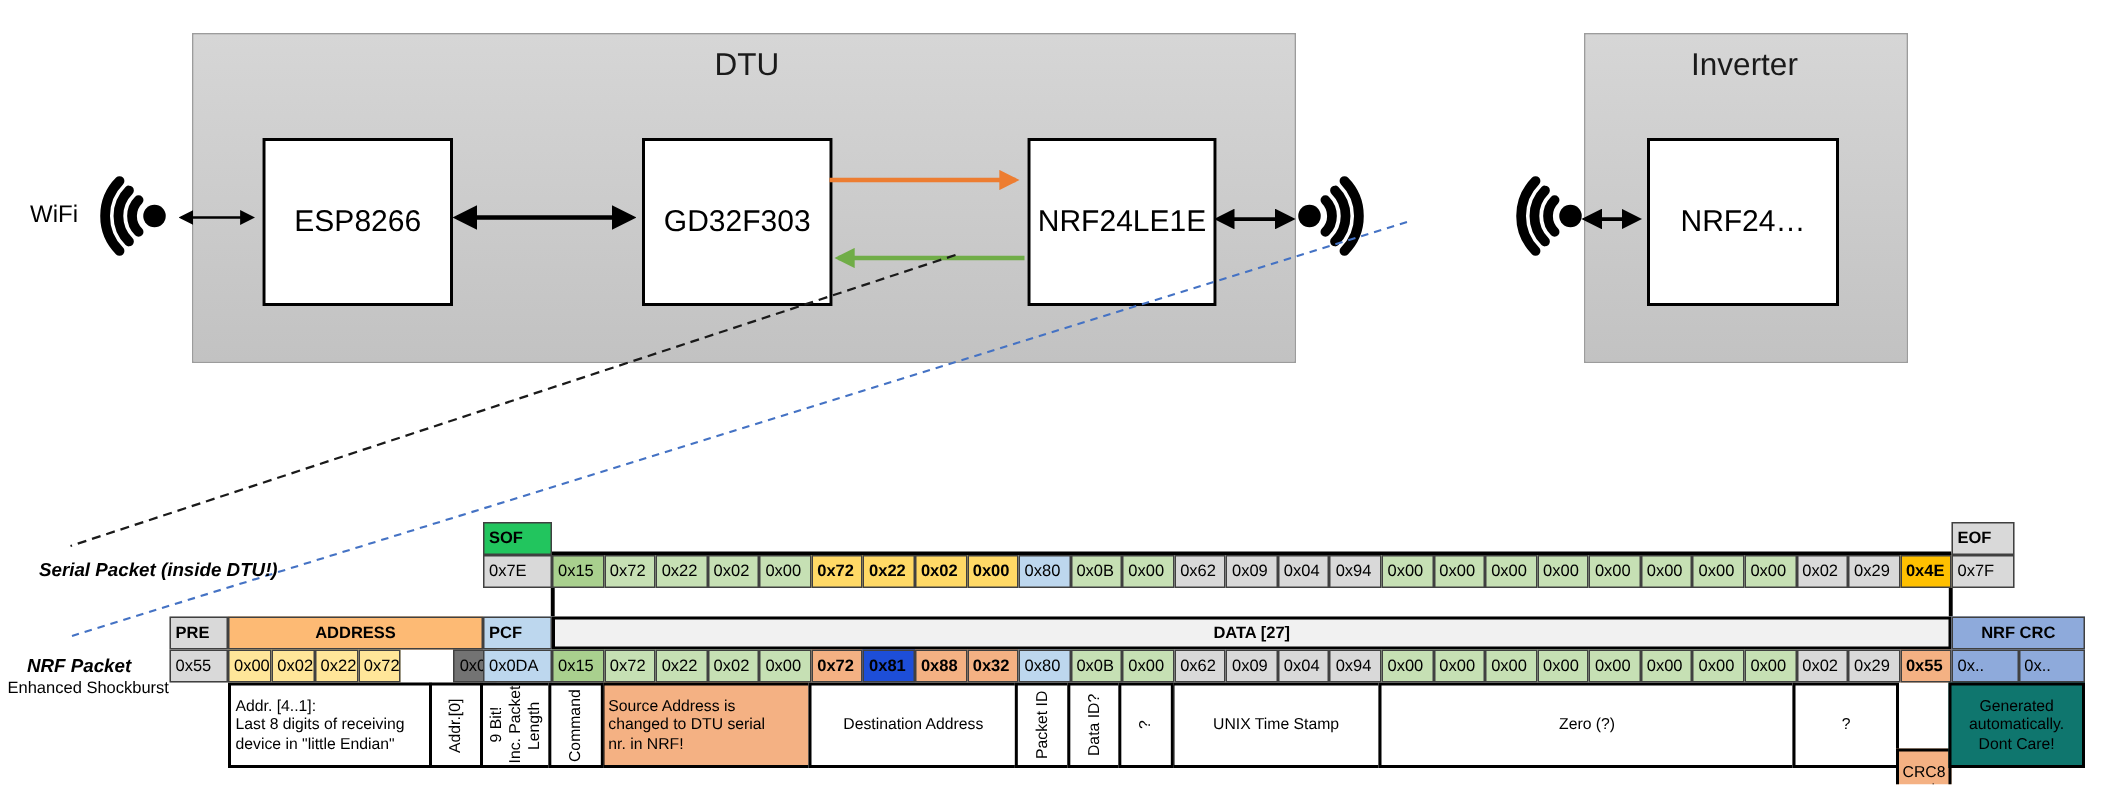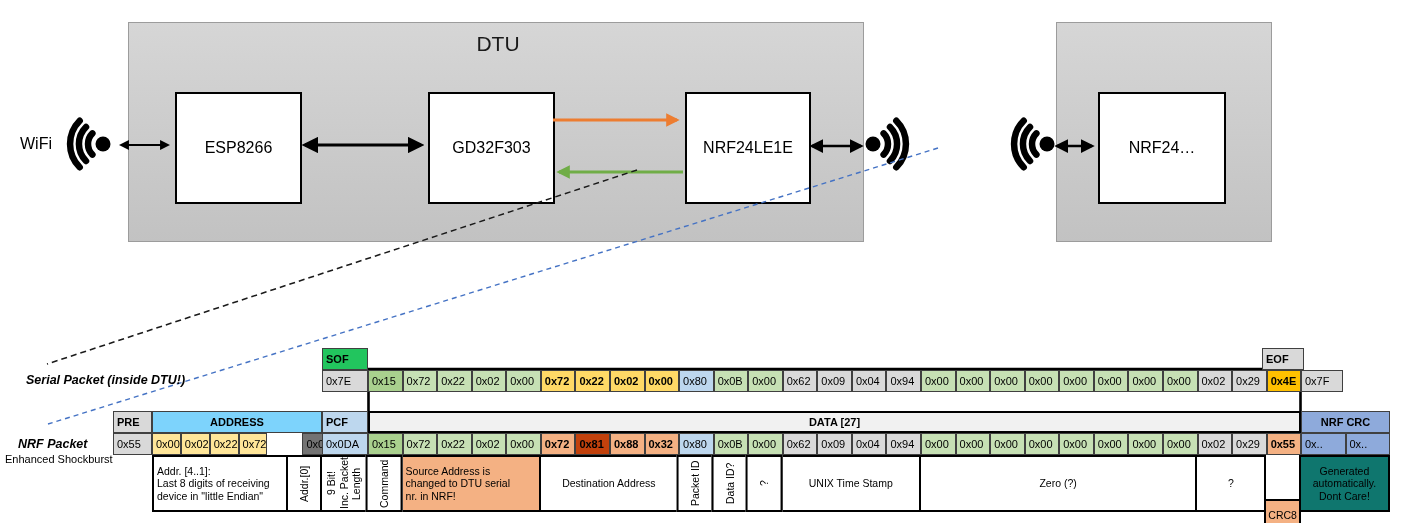--- a/index.html
+++ b/index.html
@@ -2,21 +2,21 @@
 <html><head>
 <meta charset="utf-8">
 <style>
   html,body{margin:0;padding:0;background:#fff;}
   #canvas{position:relative;width:1406px;height:523px;background:#ffffff;overflow:hidden;
           font-family:"Liberation Sans",sans-serif;color:#000;}
   .abs{position:absolute;}
   
   .bigbox{position:absolute;background:linear-gradient(#d6d6d6,#c2c2c2);border:1px solid #9c9c9c;}
   .bigtitle{position:absolute;text-align:center;font-size:21px;color:#1a1a1a;}
-  .comp{position:absolute;background:#fff;border:2px solid #000;display:flex;align-items:center;justify-content:center;font-size:16px;}
+  .comp{position:absolute;background:#fff;border:2px solid #000;display:flex;align-items:center;justify-content:center;font-size:20px;}
   .wifi-label{position:absolute;font-size:16px;}
   svg.overlay{position:absolute;left:0;top:0;pointer-events:none;}
   
   .cell{box-sizing:border-box;border:1px solid #404040;display:flex;align-items:center;
         font-size:11px;height:22px;padding-left:3px;white-space:nowrap;background:#fff;}
   .cell.center{justify-content:center;padding-left:0;}
   .hdr{font-weight:bold;}
   .bold{font-weight:bold;}
   .byte-cell{flex:1;box-sizing:border-box;border:1px solid #404040;display:flex;align-items:center;
         font-size:11px;height:22px;padding-left:3px;white-space:nowrap;}
@@ -30,20 +30,21 @@
 </style>
 </head>
 <body>
 
 <div id="canvas">
 
   <div class="bigbox" style="left:128px;top:22px;width:734px;height:218px;"></div>
   <div class="bigtitle" style="left:128px;top:32px;width:740px;">DTU</div>
 
   <div class="bigbox" style="left:1056px;top:22px;width:214px;height:218px;"></div>
+  <div class="bigtitle" style="left:1056px;top:32px;width:214px;">Inverter</div>
 
   <div class="wifi-label" style="left:20px;top:135px;">WiFi</div>
 
   <svg class="abs" style="left:56px;top:114px;" width="60" height="62" viewBox="0 0 60 62">
     <g fill="none" stroke="#000" stroke-width="6.5" stroke-linecap="round">
       <path d="M 36.4 19.4 A 15 15 0 0 0 36.4 40.6"></path>
       <path d="M 30.0 13.0 A 24 24 0 0 0 30.0 47.0"></path>
       <path d="M 23.7 6.7 A 33 33 0 0 0 23.7 53.3"></path>
     </g>
     <circle cx="47" cy="30" r="7.5" fill="#000"></circle>
@@ -133,50 +134,50 @@
       <div class="byte-cell" style="background: rgb(198, 224, 180);">0x00</div>
       <div class="byte-cell" style="background: rgb(198, 224, 180);">0x00</div>
       <div class="byte-cell" style="background: rgb(198, 224, 180);">0x00</div>
       <div class="byte-cell" style="background: rgb(198, 224, 180);">0x00</div>
       <div class="byte-cell" style="background: rgb(198, 224, 180);">0x00</div>
       <div class="byte-cell" style="background: rgb(217, 217, 217);">0x02</div>
       <div class="byte-cell" style="background: rgb(217, 217, 217);">0x29</div>
       <div class="byte-cell bold" style="background: rgb(255, 192, 0);">0x4E</div>
     </div>
 
-  <div class="cell hdr abs" style="left:1262px;top:348px;width:42px;background:#D9D9D9;">EOF</div>
+  <div class="cell hdr abs" style="left:1301px;top:348px;width:42px;background:#D9D9D9;">EOF</div>
   <div class="cell abs" style="left:1301px;top:370px;width:42px;background:#D9D9D9;">0x7F</div>
 
   <div class="pkt-label" style="left:18px;top:437px;">NRF Packet</div>
   <div class="sub-label" style="left:5px;top:453px;">Enhanced Shockburst</div>
 
   <div class="cell hdr abs" style="left:113px;top:411px;width:39px;background:#D9D9D9;">PRE</div>
   <div class="cell abs" style="left:113px;top:433px;width:39px;background:#D9D9D9;">0x55</div>
 
-  <div class="cell hdr center abs" style="left:152px;top:411px;width:170px;background:#7dd3fc;">ADDRESS</div>
+  <div class="cell hdr center abs" style="left:152px;top:411px;width:170px;background:#fdba74;">ADDRESS</div>
   <div class="flexrow" id="nrf-addr-cells" style="left:152px;top:433px;width:170px;">
       <div class="byte-cell" style="background: rgb(255, 230, 153);">0x00</div>
       <div class="byte-cell" style="background: rgb(255, 230, 153);">0x02</div>
       <div class="byte-cell" style="background: rgb(255, 230, 153);">0x22</div>
       <div class="byte-cell" style="background: rgb(255, 230, 153);">0x72</div>
       <div class="byte-cell" style="background: #737373; margin-left: 35px;">0x01</div>
     </div>
 
   <div class="cell hdr abs" style="left:322px;top:411px;width:46px;background:#BDD7EE;">PCF</div>
   <div class="cell abs" style="left:322px;top:433px;width:46px;background:#BDD7EE;">0x0DA</div>
 
   <div class="cell hdr center abs" style="left:368px;top:411px;width:933px;background:#F1F1F1;border:2px solid #000;">DATA [27]</div>
   <div class="flexrow" id="nrf-data-cells" style="left:368px;top:433px;width:933px;">
       <div class="byte-cell" style="background: rgb(169, 208, 142);">0x15</div>
       <div class="byte-cell" style="background: rgb(198, 224, 180);">0x72</div>
       <div class="byte-cell" style="background: rgb(198, 224, 180);">0x22</div>
       <div class="byte-cell" style="background: rgb(198, 224, 180);">0x02</div>
       <div class="byte-cell" style="background: rgb(198, 224, 180);">0x00</div>
       <div class="byte-cell bold" style="background: rgb(244, 177, 131);">0x72</div>
-      <div class="byte-cell bold" style="background: #c2410c; text-align: right;">0x81</div>
+      <div class="byte-cell bold" style="background: #1d4ed8; text-align: right;">0x81</div>
       <div class="byte-cell bold" style="background: rgb(244, 177, 131);">0x88</div>
       <div class="byte-cell bold" style="background: rgb(244, 177, 131);">0x32</div>
       <div class="byte-cell" style="background: rgb(189, 215, 238);">0x80</div>
       <div class="byte-cell" style="background: rgb(198, 224, 180);">0x0B</div>
       <div class="byte-cell" style="background: rgb(198, 224, 180);">0x00</div>
       <div class="byte-cell" style="background: rgb(217, 217, 217);">0x62</div>
       <div class="byte-cell" style="background: rgb(217, 217, 217);">0x09</div>
       <div class="byte-cell" style="background: rgb(217, 217, 217);">0x04</div>
       <div class="byte-cell" style="background: rgb(217, 217, 217);">0x94</div>
       <div class="byte-cell" style="background: rgb(198, 224, 180);">0x00</div>

